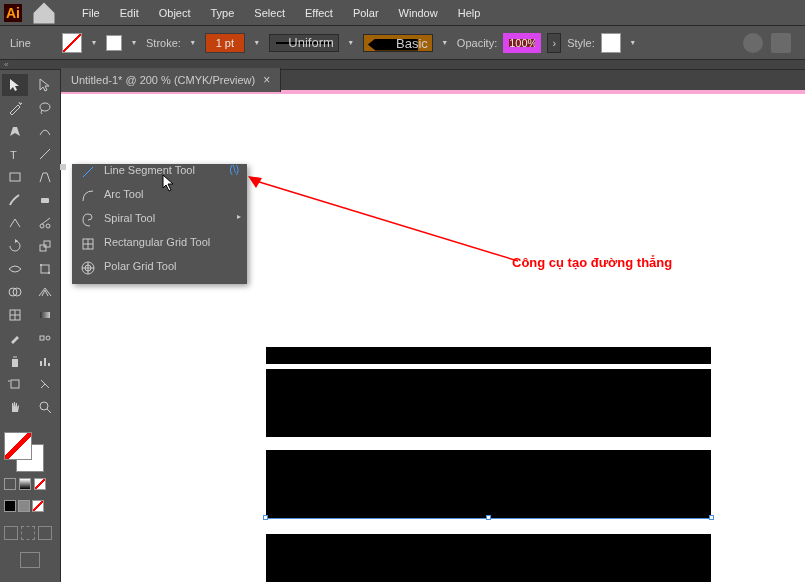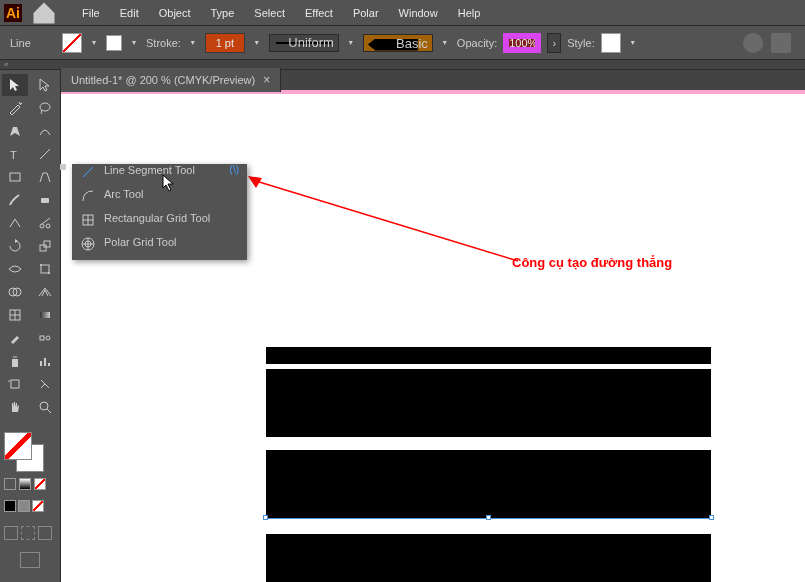--- a/index.html
+++ b/index.html
@@ -369,20 +369,29 @@
     <div class="fly-icon">
         <svg viewBox="0 0 16 16">
           <path d="M3 13 Q3 3 13 3" stroke="#ccc" fill="none"></path>
         </svg>
       </div>
     <span>Arc Tool</span>
   </div>
   <div class="fly-item">
     <div class="fly-icon">
         <svg viewBox="0 0 16 16">
+          <path d="M8 8 Q12 8 12 5 Q12 2 8 2 Q3 2 3 8 Q3 14 10 14" stroke="#ccc" fill="none"></path>
+        </svg>
+      </div>
+    <span>Spiral Tool</span>
+    <span class="fly-arrow">▸</span>
+  </div>
+  <div class="fly-item">
+    <div class="fly-icon">
+        <svg viewBox="0 0 16 16">
           <rect x="3" y="3" width="10" height="10" stroke="#ccc" fill="none"></rect>
           <line x1="8" y1="3" x2="8" y2="13" stroke="#ccc"></line>
           <line x1="3" y1="8" x2="13" y2="8" stroke="#ccc"></line>
         </svg>
       </div>
     <span>Rectangular Grid Tool</span>
   </div>
   <div class="fly-item">
     <div class="fly-icon">
         <svg viewBox="0 0 16 16">

